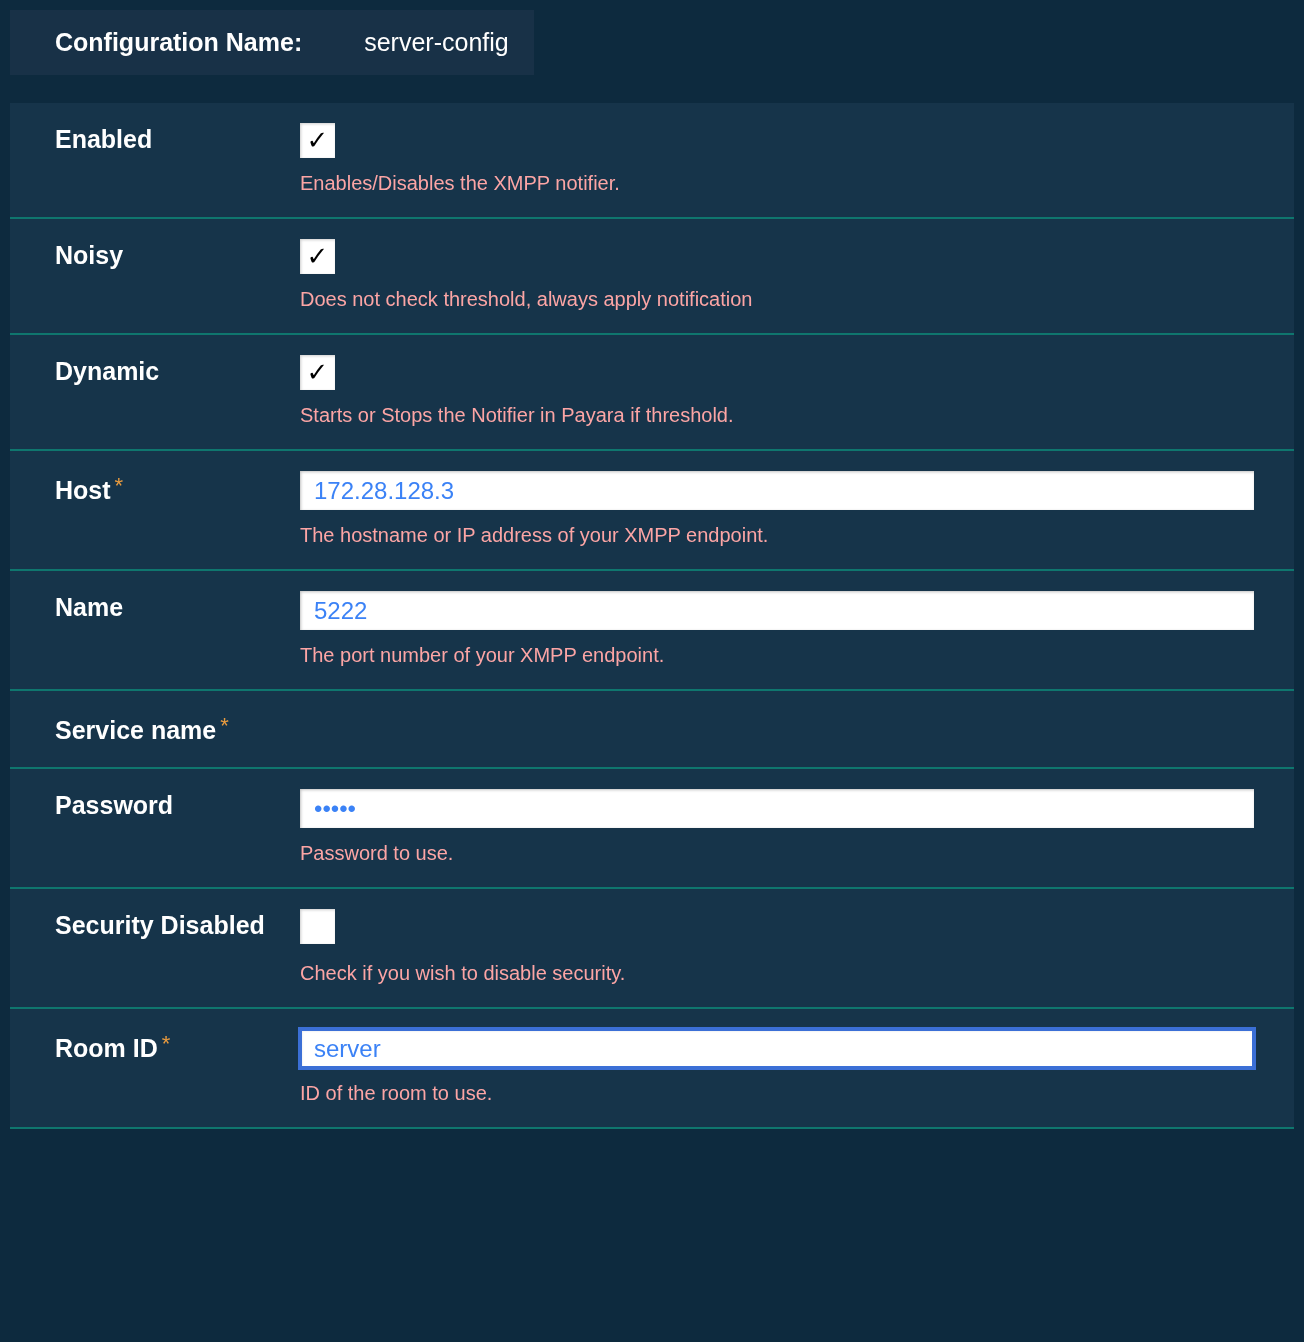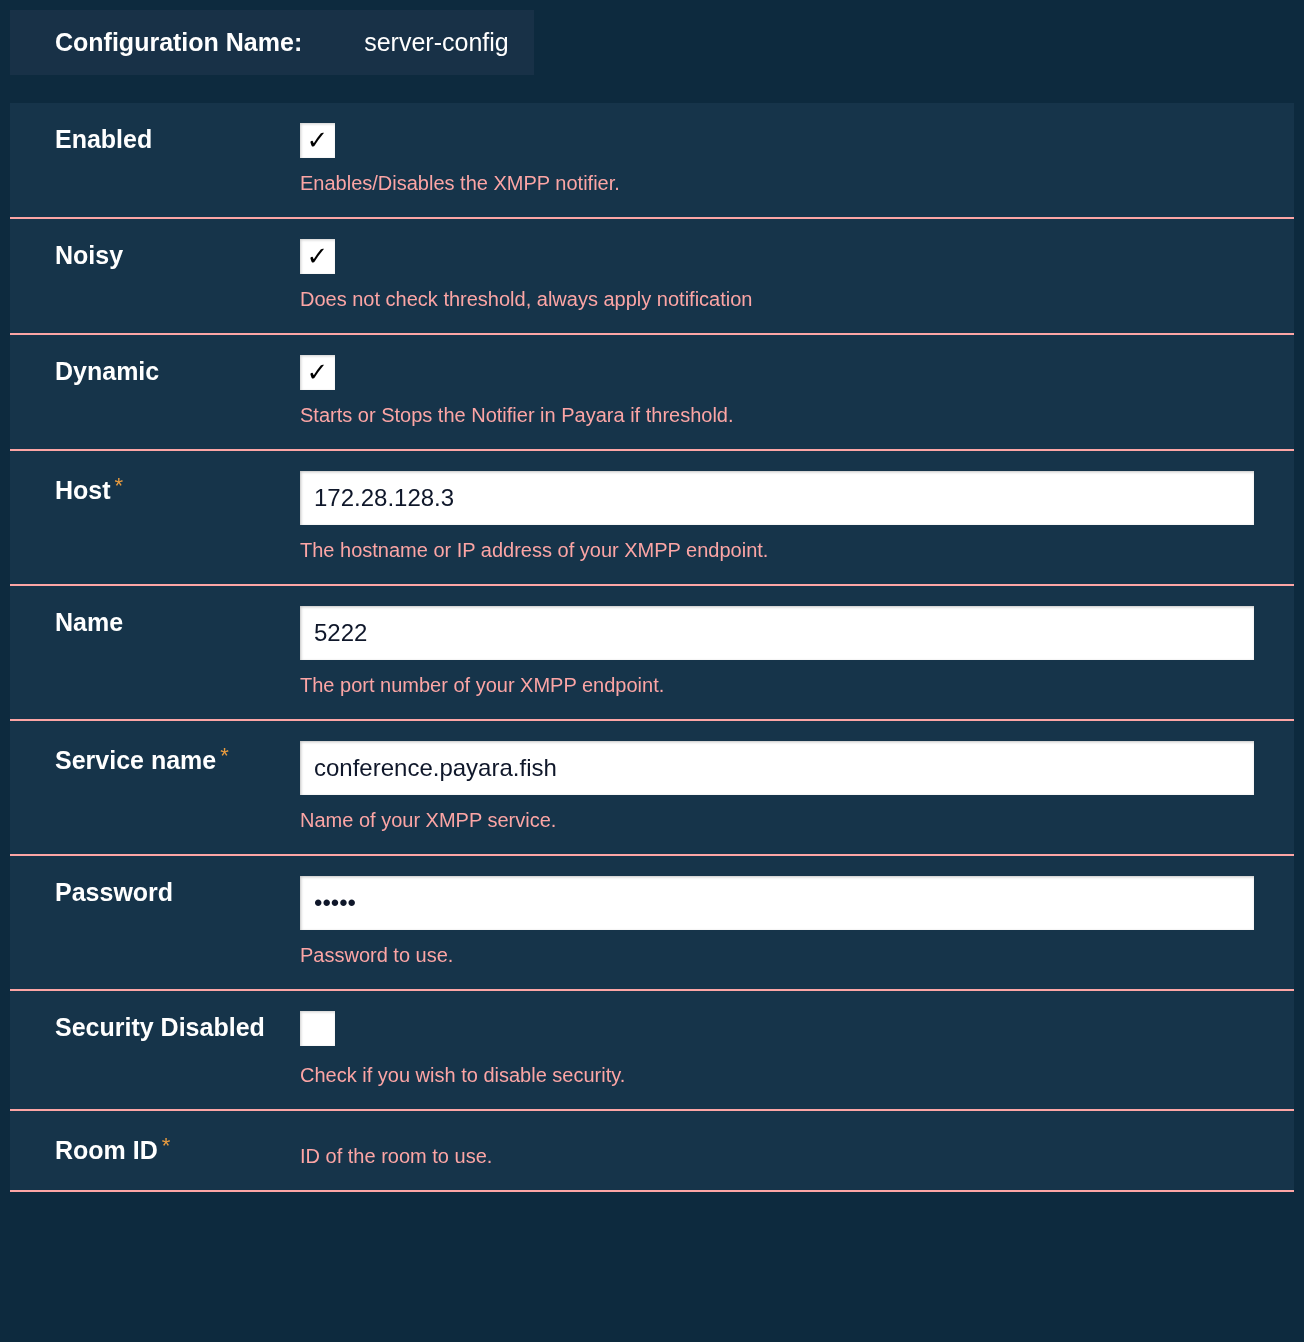--- a/index.html
+++ b/index.html
@@ -31,21 +31,21 @@
       font-size: 25px;
       font-weight: normal;
       margin-left: 39px;
     }
     .form-table {
       width: 100%;
     }
     .form-row {
       display: flex;
       background-color: #16344a;
-      border-bottom: 2px solid #fca5a5;
+      border-bottom: 2px solid #0f766e;
       padding: 20px 0 22px 0;
     }
     .form-label-cell {
       width: 290px;
       padding-left: 45px;
       padding-top: 2px;
       flex-shrink: 0;
     }
     .form-label {
       color: #ffffff;
@@ -71,26 +71,26 @@
       align-items: center;
       justify-content: center;
       font-size: 26px;
       color: #000000;
       cursor: pointer;
       box-shadow: inset 1px 1px 3px rgba(0,0,0,0.2);
     }
     .text-input {
       width: 100%;
       max-width: 965px;
-      height: 54px;
+      height: 39px;
       background-color: #ffffff;
       border: none;
       padding: 0 14px;
       font-size: 24px;
-      color: #0f172a;
+      color: #3b82f6;
       box-shadow: inset 1px 1px 3px rgba(0,0,0,0.25);
       font-family: Arial, Helvetica, sans-serif;
     }
     .text-input.focused {
       outline: 4px solid #3b6fd6;
       outline-offset: -2px;
     }
     .help-text {
       color: #fca5a5;
       font-size: 20px;
@@ -156,24 +156,20 @@
     <div class="form-value-cell">
       <input type="text" class="text-input" value="5222" style="">
       <div class="help-text">The port number of your XMPP endpoint.</div>
     </div>
   </div>
 
   <div class="form-row">
     <div class="form-label-cell">
       <span class="form-label">Service name</span><span class="required-star">*</span>
     </div>
-    <div class="form-value-cell">
-      <input type="text" class="text-input" value="conference.payara.fish" style="">
-      <div class="help-text">Name of your XMPP service.</div>
-    </div>
   </div>
 
 
   <div class="form-row">
     <div class="form-label-cell">
       <span class="form-label">Password</span>
     </div>
     <div class="form-value-cell">
       <input type="text" class="text-input" value="•••••" style="">
       <div class="help-text">Password to use.</div>
@@ -188,20 +184,21 @@
       <div class="checkbox"></div>
       <div class="help-text">Check if you wish to disable security.</div>
     </div>
   </div>
 
   <div class="form-row">
     <div class="form-label-cell">
       <span class="form-label">Room ID</span><span class="required-star">*</span>
     </div>
     <div class="form-value-cell">
+      <input type="text" class="text-input focused" value="server" style="">
       <div class="help-text">ID of the room to use.</div>
     </div>
   </div>
 
 </div>
 
 
 
 
 </body></html>

